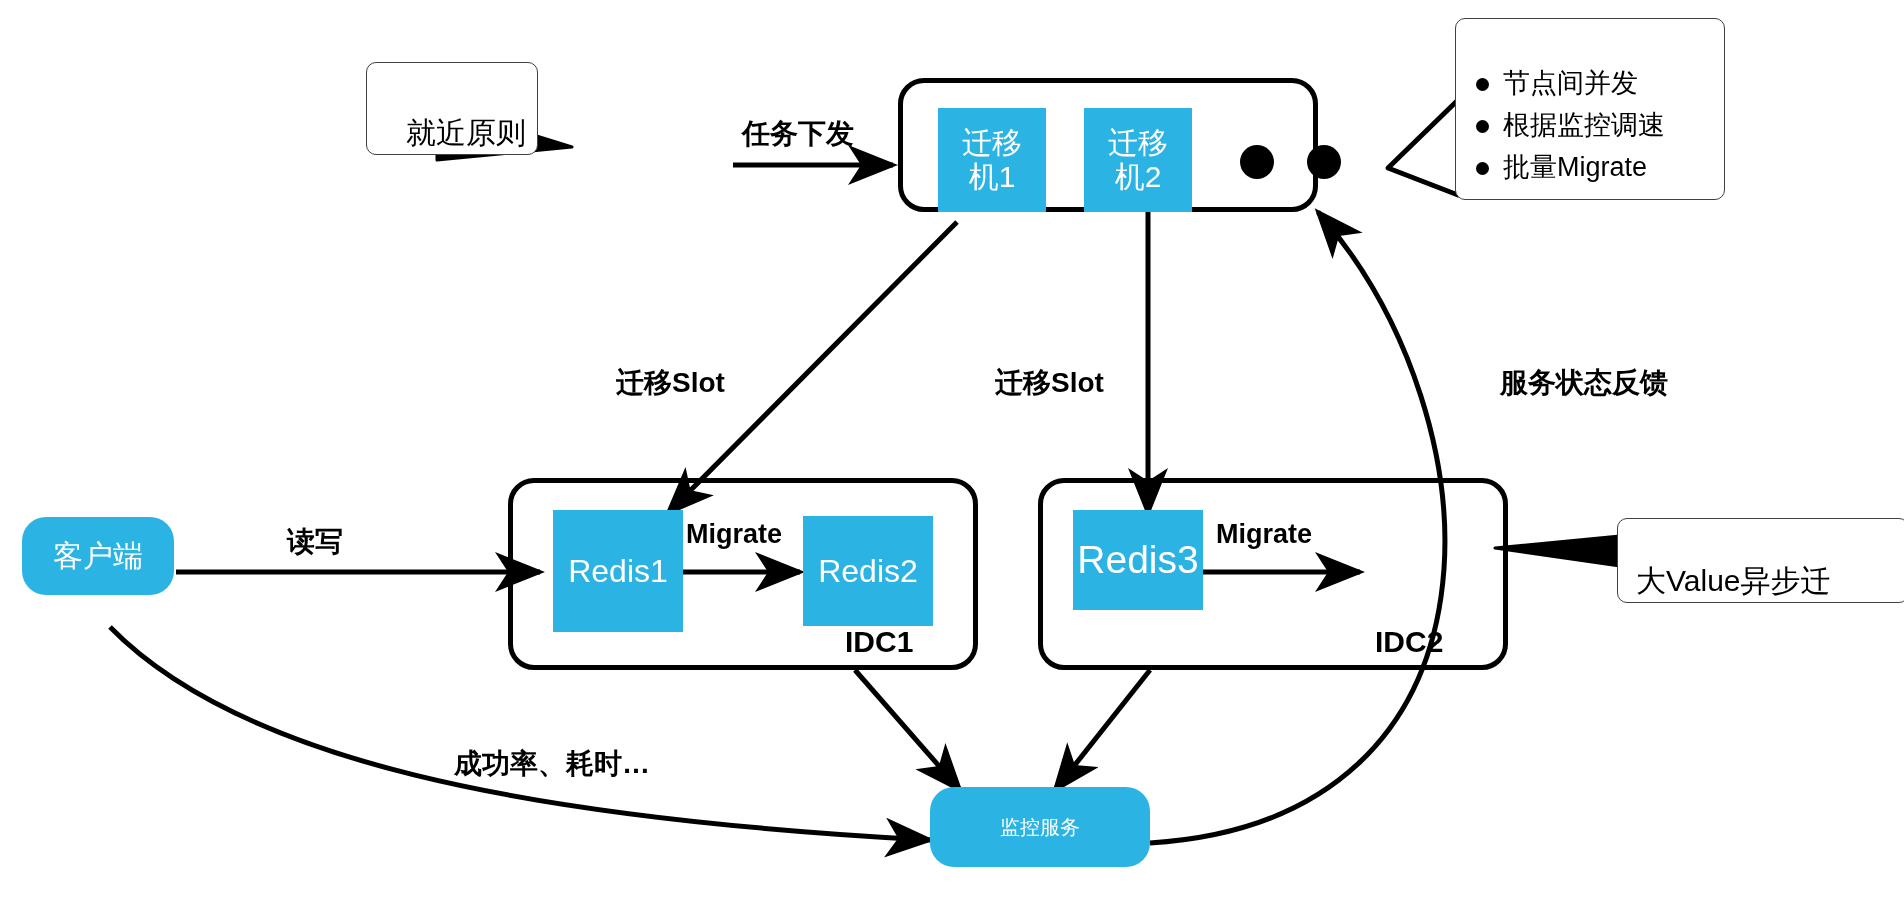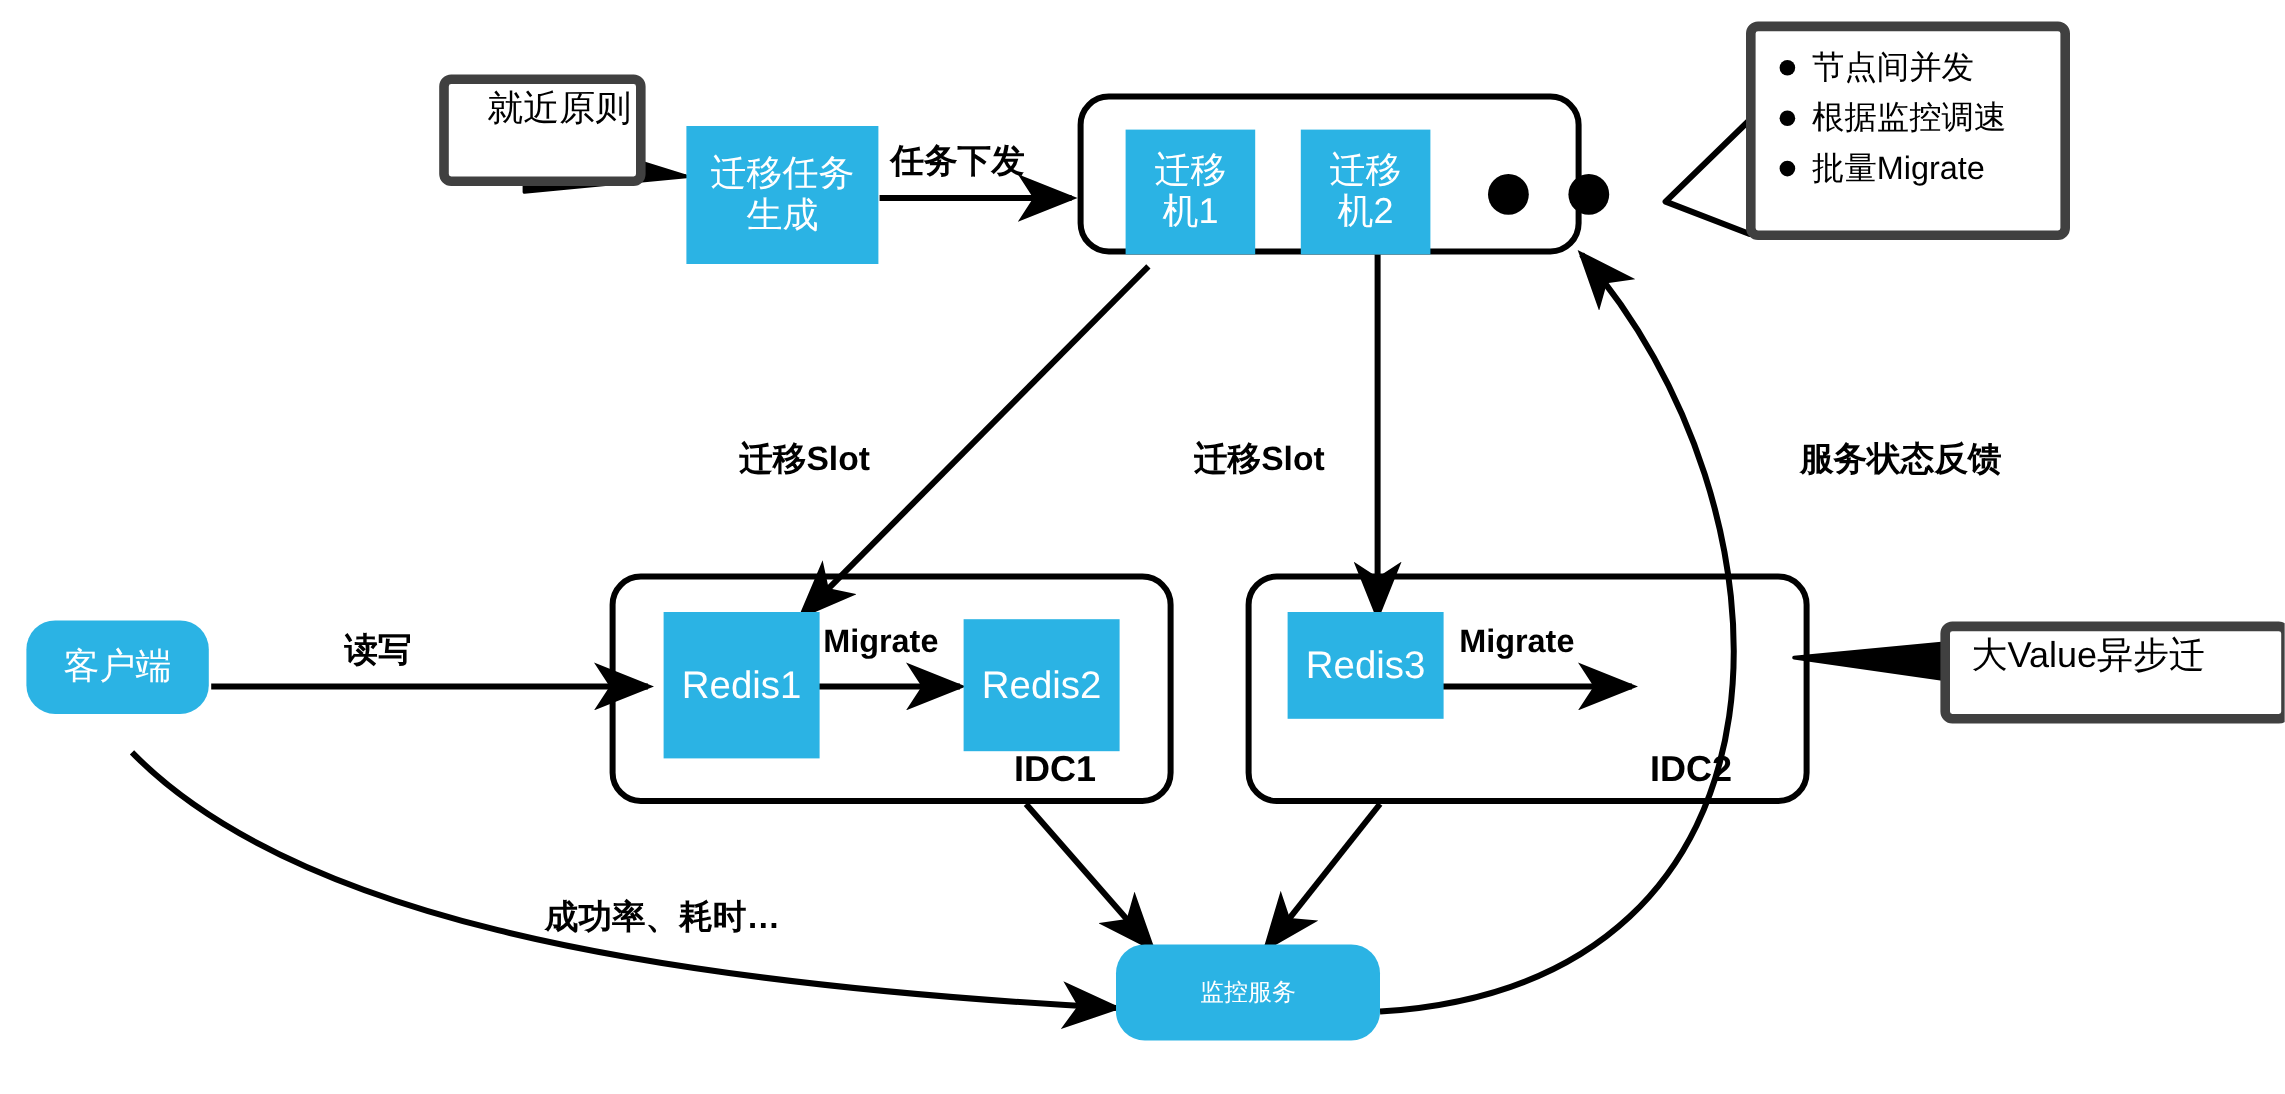--- a/index.html
+++ b/index.html
@@ -42,26 +42,26 @@
   .label {
     position: absolute;
     color: #000000;
     font-weight: 700;
     white-space: nowrap;
     z-index: 4;
   }
   .callout {
     position: absolute;
     background: #ffffff;
-    border: 8px solid #404040;
+    border: 1px solid #404040;
     border-radius: 10px;
     box-sizing: border-box;
     z-index: 5;
     display: flex;
-    align-items: flex-start;
+    align-items: flex-end;
   }
   .callout-text {
     color: #000000;
     white-space: nowrap;
   }
   .group-box {
     position: absolute;
     border: 5px solid #000000;
     border-radius: 26px;
     background: transparent;
@@ -145,24 +145,20 @@
 
   <div class="group-box" style="left:898px; top:78px; width:420px; height:134px;"></div>
 
   <div class="group-box" style="left:508px; top:478px; width:470px; height:192px;"></div>
 
   <div class="group-box" style="left:1038px; top:478px; width:470px; height:192px;"></div>
 
   <div class="group-tag" style="left:845px; top:625px; font-size:30px;">IDC1</div>
   <div class="group-tag" style="left:1375px; top:625px; font-size:30px;">IDC2</div>
 
-  <div class="node" style="left:572px; top:105px; width:160px; height:115px; font-size:30px; flex-direction:column;">
-    <span>迁移任务</span>
-    <span>生成</span>
-  </div>
 
   <div class="node" style="left:938px; top:108px; width:108px; height:104px; font-size:30px; flex-direction:column;">
     <span>迁移</span>
     <span>机1</span>
   </div>
 
   <div class="node" style="left:1084px; top:108px; width:108px; height:104px; font-size:30px; flex-direction:column;">
     <span>迁移</span>
     <span>机2</span>
   </div>
@@ -175,21 +171,21 @@
   </div>
 
   <div class="node" style="left:543px; top:510px; width:130px; height:122px; font-size:32px;margin-left:10px;">
     <span>Redis1</span>
   </div>
 
   <div class="node" style="left:803px; top:516px; width:130px; height:110px; font-size:32px;">
     <span>Redis2</span>
   </div>
 
-  <div class="node" style="left:1073px; top:510px; width:130px; height:89px; font-size:32px;">
+  <div class="node" style="left:1073px; top:510px; width:130px; height:100px; font-size:39px;">
     <span>Redis3</span>
   </div>
 
 
   <div class="node rounded" style="left:930px; top:787px; width:220px; height:80px; font-size:20px;">
     <span>监控服务</span>
   </div>
 
   <div class="callout" style="left:366px; top:62px; width:172px; height:93px; justify-content:center;padding-left:28px;">
     <span class="callout-text" style="font-size:30px;">就近原则</span>

